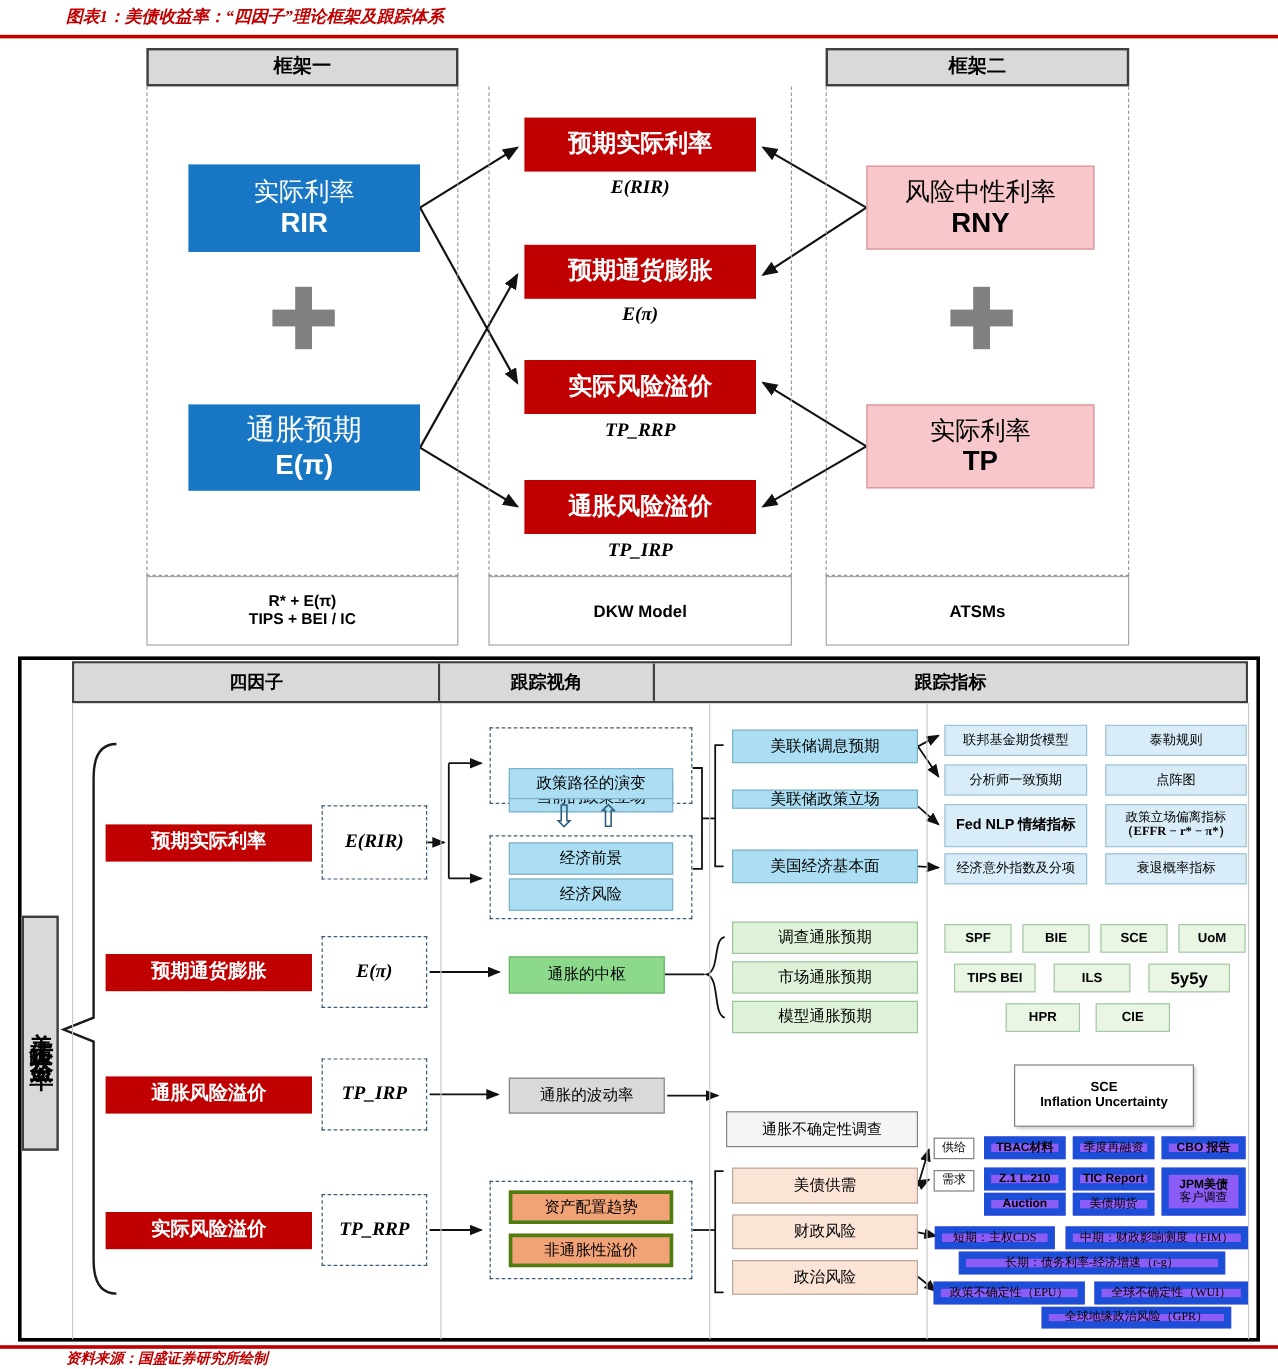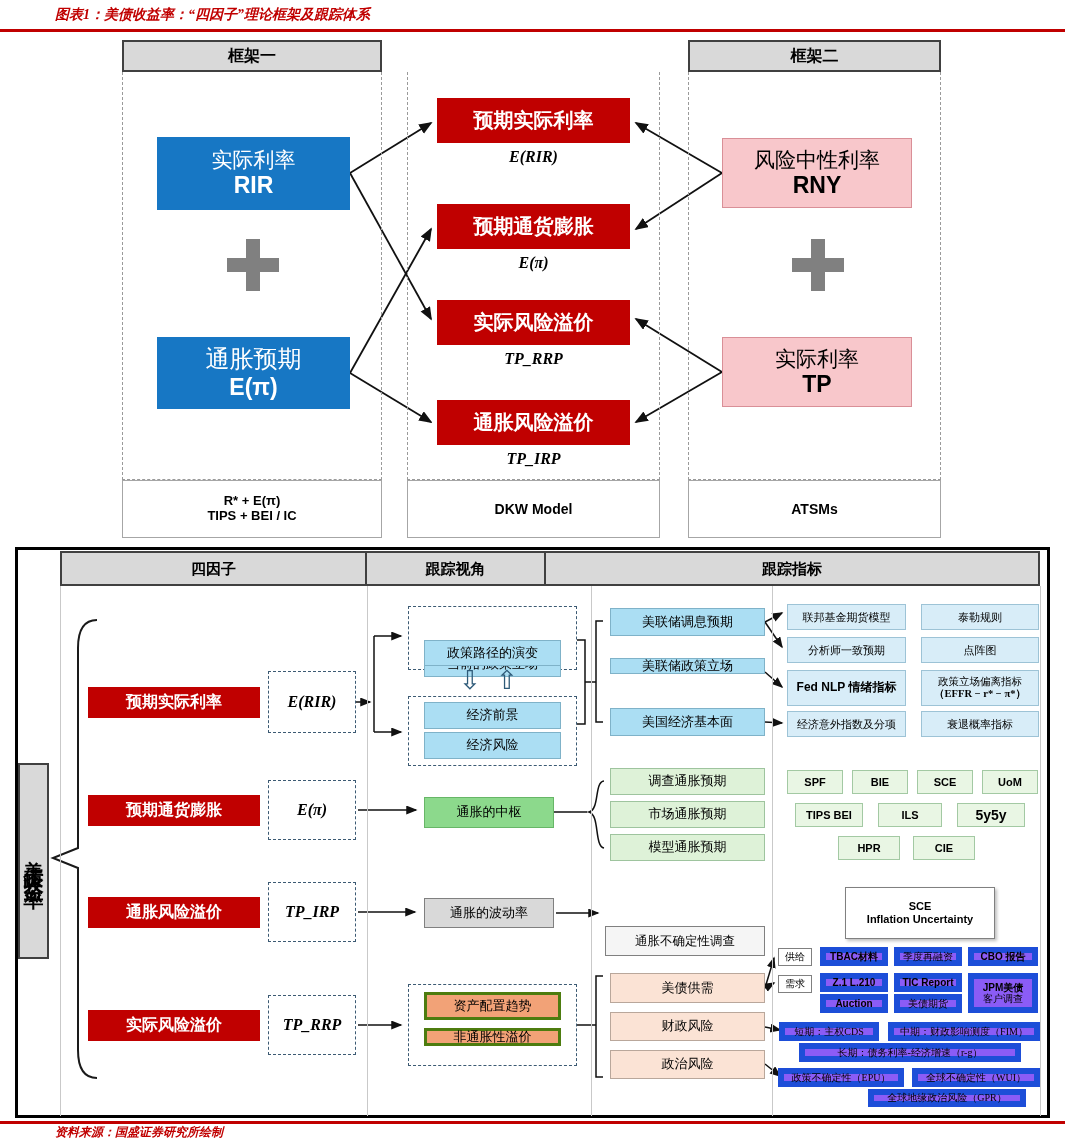--- a/index.html
+++ b/index.html
@@ -192,21 +192,21 @@
   <div class="bx whitebox serif" style="left:605px;top:898px;width:160px;height:30px;font-size:12.5px;background:#f5f5f5;margin-top:28px;">通胀不确定性调查</div>
   <div class="bx colf whitebox" style="left:845px;top:887px;width:150px;height:52px;font-size:11px;font-weight:bold;box-shadow:2px 2px 3px rgba(0,0,0,0.25);">
     <span>SCE</span>
     <span>Inflation Uncertainty</span>
   </div>
 
   <div class="bx redbox serif" style="left:88px;top:1010px;width:172px;height:31px;font-size:16px;">实际风险溢价</div>
   <div class="bx mathbox" style="left:268px;top:995px;width:88px;height:60px;font-size:16px;">TP_RRP</div>
   <div class="bx dashc" style="left:408px;top:984px;width:169px;height:82px;"></div>
   <div class="bx orangebox serif" style="left:424px;top:992px;width:137px;height:28px;font-size:13px;">资产配置趋势</div>
-  <div class="bx orangebox serif" style="left:424px;top:1028px;width:137px;height:18px;font-size:13px;">非通胀性溢价</div>
+  <div class="bx orangebox serif" style="left:424px;top:1028px;width:137px;height:28px;font-size:13px;">非通胀性溢价</div>
   <div class="bx peach serif" style="left:610px;top:973px;width:155px;height:30px;font-size:13px;">美债供需</div>
   <div class="bx peach serif" style="left:610px;top:1012px;width:155px;height:29px;font-size:13px;">财政风险</div>
   <div class="bx peach serif" style="left:610px;top:1050px;width:155px;height:29px;font-size:13px;">政治风险</div>
 
   <div class="bx whitebox serif" style="left:778px;top:948px;width:34px;height:18px;font-size:10px;">供给</div>
   <div class="bx ipeach" style="left:820px;top:947px;width:68px;height:19px;font-size:10px;font-weight:bold;">TBAC材料</div>
   <div class="bx ipeach serif" style="left:894px;top:947px;width:68px;height:19px;font-size:10px;">季度再融资</div>
   <div class="bx ipeach" style="left:968px;top:947px;width:70px;height:19px;font-size:10px;font-weight:bold;">CBO 报告</div>
   <div class="bx whitebox serif" style="left:778px;top:975px;width:34px;height:18px;font-size:10px;">需求</div>
   <div class="bx ipeach" style="left:820px;top:973px;width:68px;height:19px;font-size:10px;font-weight:bold;">Z.1  L.210</div>

